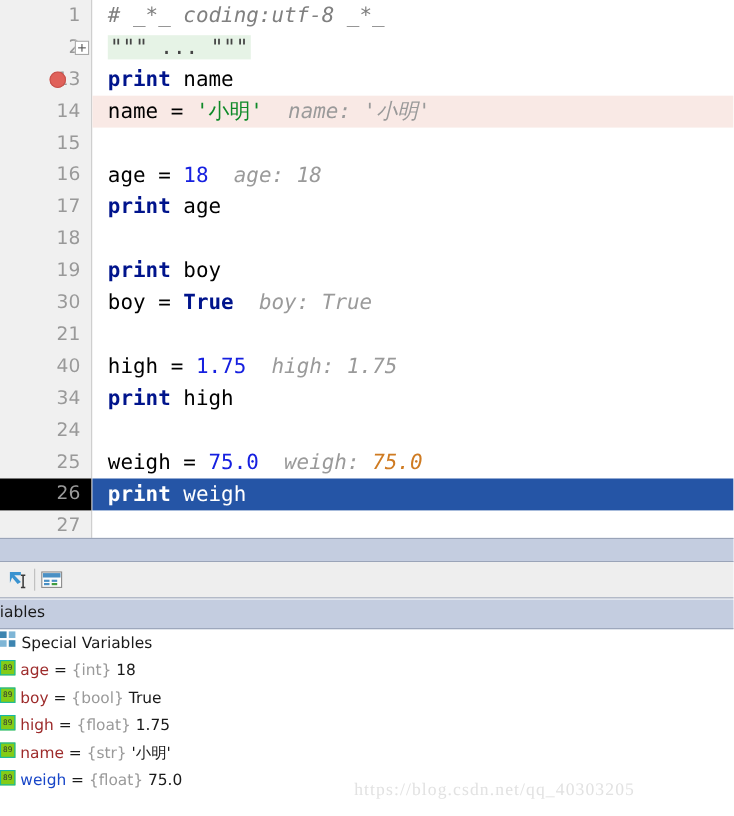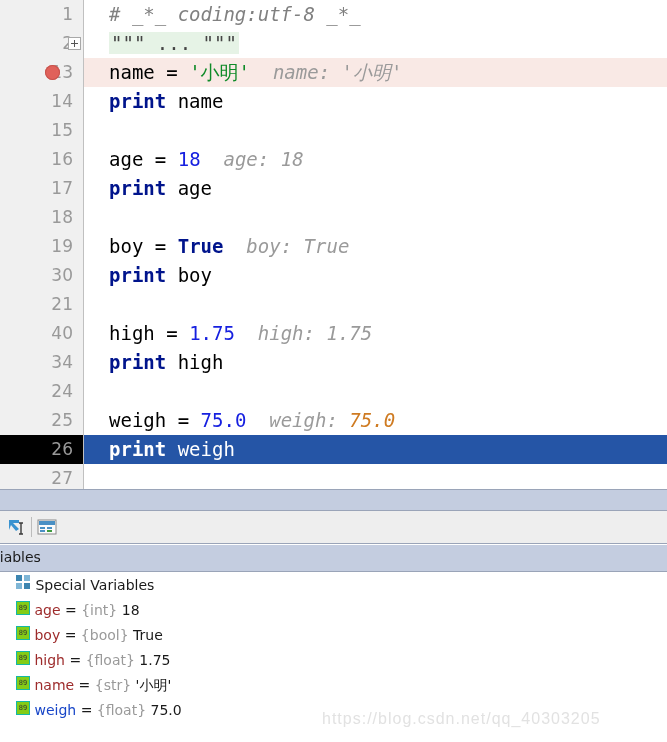--- a/index.html
+++ b/index.html
@@ -98,21 +98,21 @@
     background: #555555;
   }
   .gnum .fold::before { left: 2px; top: 5px; width: 7px; height: 1px; }
   .gnum .fold::after  { left: 5px; top: 2px; width: 1px; height: 7px; }
 
   
   .code {
     font-family: "DejaVu Sans Mono", "Liberation Mono", monospace;
     font-size: 19px;
     color: #000000;
-    padding-left: 25px;
+    padding-left: 14px;
     letter-spacing: 0px;
   }
   .code.hl-bp { background: #f9e9e5; }
   .code.hl-sel { background: #2555a6; color: #ffffff; }
   .code.hl-sel .kw { color: #ffffff; }
 
   .kw { color: #00148c; font-weight: bold; }
   .num { color: #1620e0; }
   .str { color: #0f8a28; }
   .cmt { color: #808080; font-style: italic; }
@@ -182,21 +182,21 @@
     left: 0; top: 573px;
     width: 667px; height: 169px;
     background: #ffffff;
     overflow: hidden;
   }
 
   .var-row {
     position: relative;
     height: 25px;
     line-height: 25px;
-    padding-left: 16px;
+    padding-left: 0;
     font-size: 14px;
     color: #1a1a1a;
     white-space: nowrap;
     font-family: "DejaVu Sans", "Liberation Sans", sans-serif;
   }
 
   
   .icon-special {
     display: inline-block;
     width: 15px; height: 15px;
@@ -229,21 +229,21 @@
   }
 
   .vname-red { color: #9d2b2b; font-weight: normal; }
   .vname-blue { color: #1846c8; }
   .vtype { color: #9a9a9a; text-align: right; }
   .vval { color: #1a1a1a; }
 
   .watermark {
     position: absolute;
     left: 322px; top: 710px;
-    font-family: Liberation Sans, sans-serif;
+    font-family: Liberation Serif, serif;
     font-size: 16px;
     color: #e2e2e2;
     letter-spacing: 1px;
     white-space: nowrap;
   }
 </style>
 </head>
 <body>
 
 <div id="app">
@@ -266,28 +266,28 @@
         <div class="gnum"><span>40</span></div>
         <div class="gnum"><span>34</span></div>
         <div class="gnum"><span>24</span></div>
         <div class="gnum"><span>25</span></div>
         <div class="gnum current"><span>26</span></div>
         <div class="gnum"><span>27</span></div>
       </div>
     <div class="code-area" id="codearea">
         <div class="row code"><span class="cmt"># _*_ coding:utf-8 _*_</span></div>
         <div class="row code"><span class="folded">""" ... """</span></div>
+        <div class="row code"><span class="kw">print</span> <span>name</span></div>
         <div class="row code hl-bp"><span>name</span> <span>=</span> <span class="str">'小明'</span>&nbsp;&nbsp;<span class="hint">name:</span> <span class="hint">'小明'</span></div>
-        <div class="row code"><span class="kw">print</span> <span>name</span></div>
         <div class="row code">&nbsp;</div>
         <div class="row code"><span>age</span> <span>=</span> <span class="num">18</span>&nbsp;&nbsp;<span class="hint">age:</span> <span class="hint">18</span></div>
         <div class="row code"><span class="kw">print</span> <span>age</span></div>
         <div class="row code">&nbsp;</div>
+        <div class="row code"><span class="kw">print</span> <span>boy</span></div>
         <div class="row code"><span>boy</span> <span>=</span> <span class="kw">True</span>&nbsp;&nbsp;<span class="hint">boy:</span> <span class="hint">True</span></div>
-        <div class="row code"><span class="kw">print</span> <span>boy</span></div>
         <div class="row code">&nbsp;</div>
         <div class="row code"><span>high</span> <span>=</span> <span class="num">1.75</span>&nbsp;&nbsp;<span class="hint">high:</span> <span class="hint">1.75</span></div>
         <div class="row code"><span class="kw">print</span> <span>high</span></div>
         <div class="row code">&nbsp;</div>
         <div class="row code"><span>weigh</span> <span>=</span> <span class="num">75.0</span>&nbsp;&nbsp;<span class="hint">weigh:</span> <span class="hint-orange">75.0</span></div>
         <div class="row code hl-sel"><span class="kw">print</span> <span>weigh</span></div>
         <div class="row code">&nbsp;</div>
       </div>
   </div>
 

